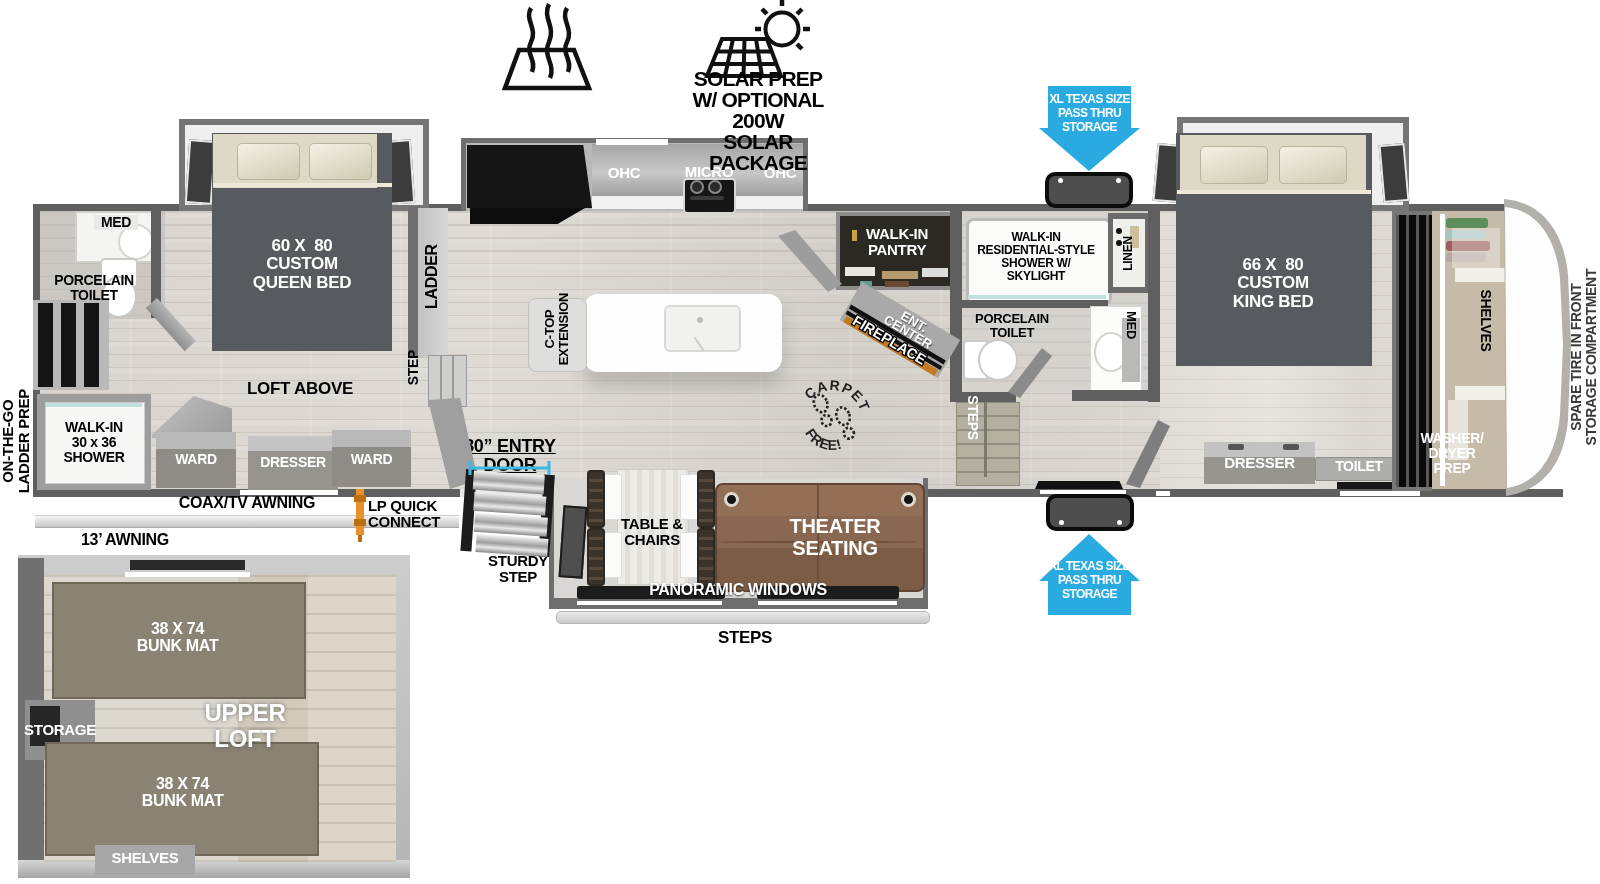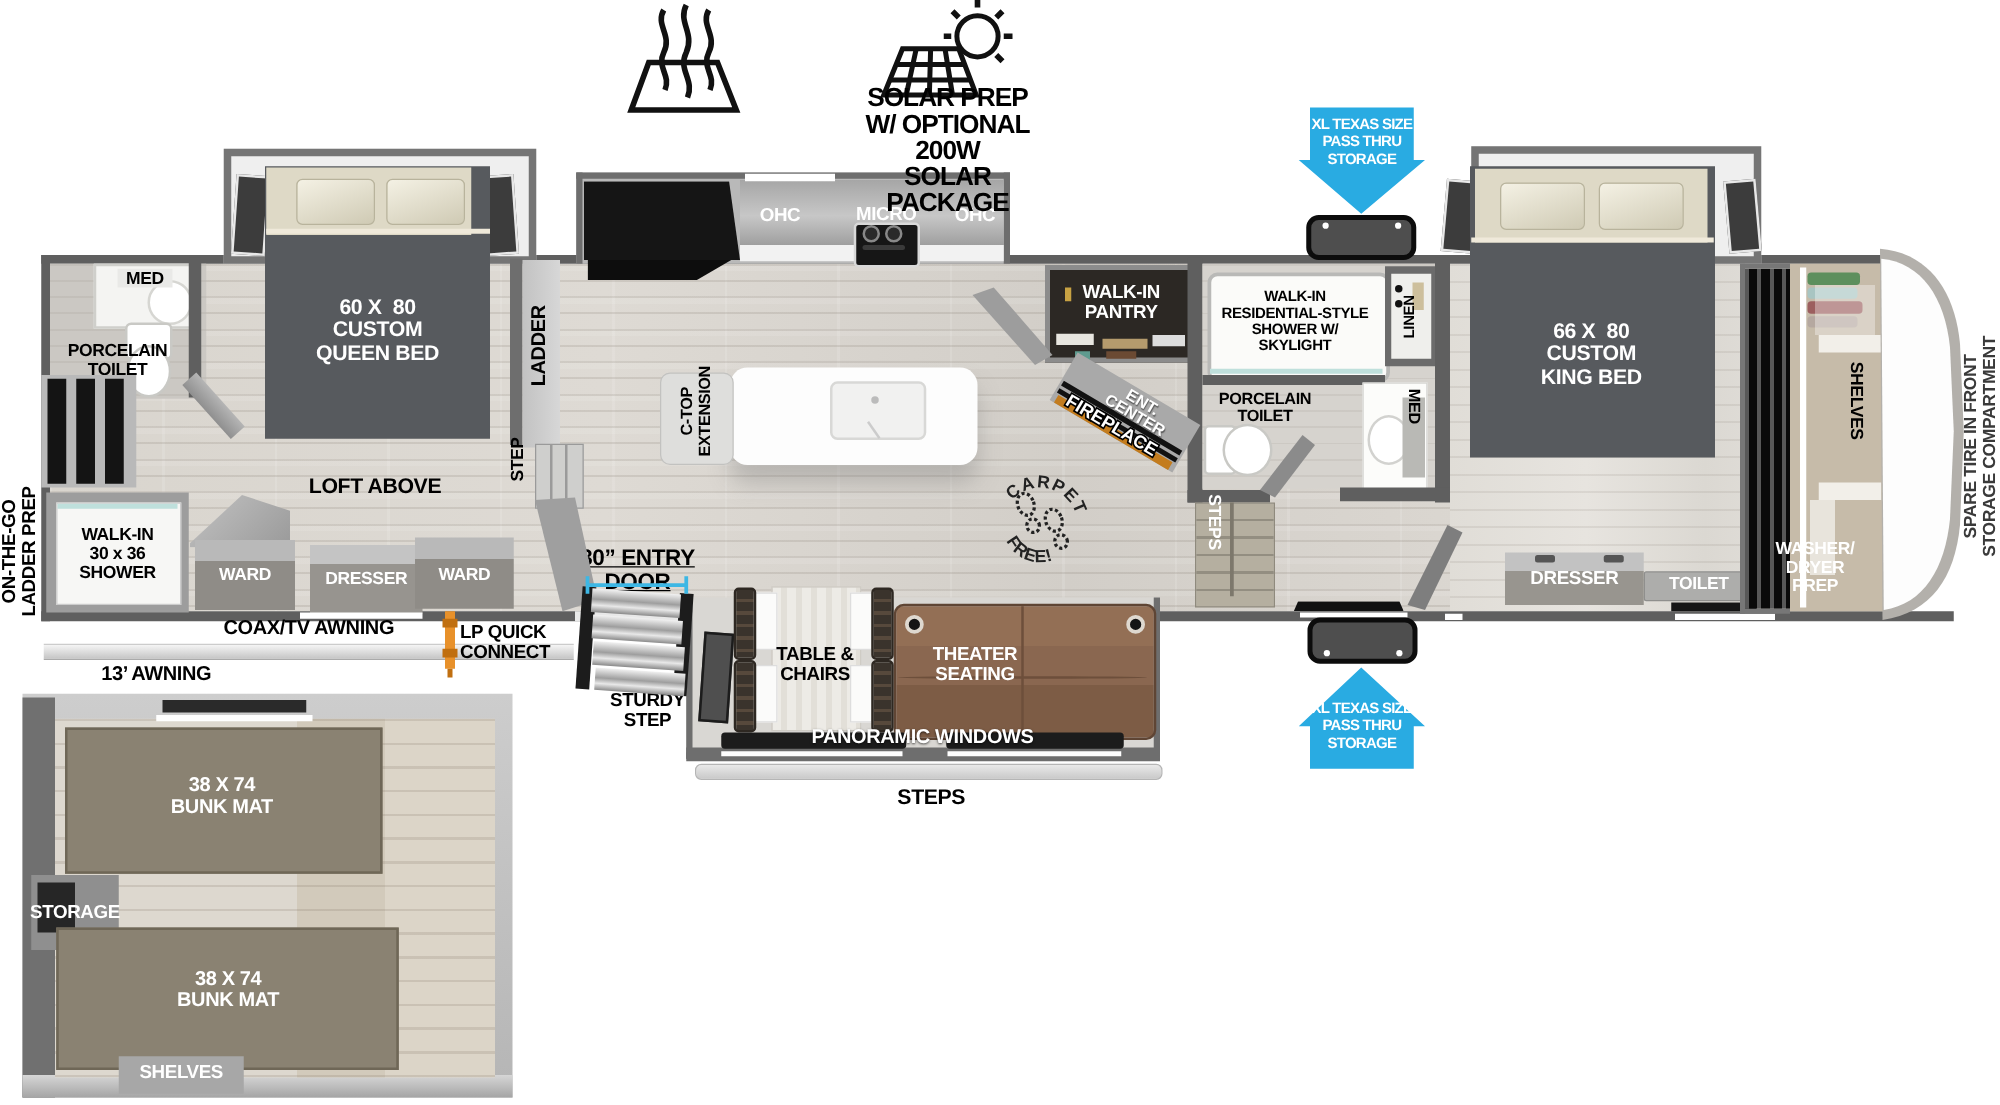--- a/index.html
+++ b/index.html
@@ -221,21 +221,21 @@
 <div class="a" style="left:697px;top:470px;width:14px;height:54px;background:repeating-linear-gradient(180deg,#3a332c 0 7px,#57493c 7px 10px);border-radius:4px;border:2px solid #2e2822;"></div>
 <div class="a" style="left:697px;top:528px;width:14px;height:54px;background:repeating-linear-gradient(180deg,#3a332c 0 7px,#57493c 7px 10px);border-radius:4px;border:2px solid #2e2822;"></div>
 
 <div class="lbl" style="left:612px;top:516px;width:80px;font-size:15px;">TABLE &amp;<br>CHAIRS</div>
 
 <div class="a" style="left:715px;top:483px;width:206px;height:105px;background:linear-gradient(180deg,#936f55 0 30%,#8a6750 30% 60%,#7d5c45 60%);border:2px solid #5f4534;border-radius:8px;"></div>
 <div class="a" style="left:817px;top:485px;width:2px;height:101px;background:#6d4f3b;"></div>
 <div class="a" style="left:718px;top:541px;width:200px;height:2px;background:#6d4f3b;border-radius:50%;"></div>
 <div class="a" style="left:724px;top:492px;width:9px;height:9px;background:#141414;border:3px solid #ded8cf;border-radius:50%;"></div>
 <div class="a" style="left:901px;top:492px;width:9px;height:9px;background:#141414;border:3px solid #ded8cf;border-radius:50%;"></div>
-<div class="lbl w" style="left:720px;top:516px;width:120px;font-size:15px;">THEATER<br>SEATING</div>
+<div class="lbl w" style="left:775px;top:516px;width:120px;font-size:20px;">THEATER<br>SEATING</div>
 
 <div class="a" style="left:577px;top:586px;width:148px;height:13px;background:#1c1c1c;border-radius:3px;"></div>
 <div class="a" style="left:757px;top:586px;width:142px;height:13px;background:#1c1c1c;border-radius:3px;"></div>
 <div class="a" style="left:577px;top:601px;width:145px;height:4px;background:#fff;"></div>
 <div class="a" style="left:758px;top:601px;width:139px;height:4px;background:#fff;"></div>
 <div class="lbl w" style="left:628px;top:581px;width:220px;font-size:16px;text-shadow:0 1px 2px rgba(0,0,0,0.7);">PANORAMIC WINDOWS</div>
 
 <div class="a" style="left:556px;top:611px;width:372px;height:11px;background:linear-gradient(180deg,#e9e9e9,#c9c9c9);border:1px solid #b5b5b5;border-radius:5px;"></div>
 <div class="lbl" style="left:700px;top:629px;width:90px;font-size:17px;">STEPS</div>
 
@@ -290,20 +290,21 @@
 <div class="a" style="left:52px;top:582px;width:250px;height:113px;background:#8a8272;border:2px solid #6f6757;"></div>
 <div class="lbl w" style="left:110px;top:620px;width:135px;font-size:16px;">38 X 74<br>BUNK MAT</div>
 
 <div class="a" style="left:25px;top:700px;width:70px;height:60px;background:#8f8f8f;"></div>
 <div class="a" style="left:30px;top:706px;width:30px;height:40px;background:#262626;"></div>
 <div class="lbl w" style="left:24px;top:722px;width:72px;font-size:15px;">STORAGE</div>
 
 <div class="a" style="left:45px;top:742px;width:270px;height:110px;background:#8a8272;border:2px solid #6f6757;"></div>
 <div class="lbl w" style="left:115px;top:775px;width:135px;font-size:16px;">38 X 74<br>BUNK MAT</div>
 
+<div class="lbl w" style="left:185px;top:700px;width:120px;font-size:24px;text-shadow:0 0 4px rgba(90,90,90,0.8);">UPPER<br>LOFT</div>
 
 <div class="a" style="left:95px;top:845px;width:100px;height:30px;background:#a7a7a7;"></div>
 <div class="lbl w" style="left:98px;top:850px;width:94px;font-size:15px;">SHELVES</div>
 
 <div class="a" style="left:35px;top:515px;width:424px;height:11px;background:linear-gradient(180deg,#f5f5f5,#c5c5c5);border-top:1px solid #ccc;border-bottom:1px solid #aaa;"></div>
 <div class="lbl" style="left:70px;top:531px;width:110px;font-size:16px;">13’ AWNING</div>
 <div class="lbl" style="left:172px;top:494px;width:150px;font-size:16px;">COAX/TV AWNING</div>
 <div class="lbl" style="left:368px;top:498px;width:82px;font-size:15px;text-align:left;">LP QUICK<br>CONNECT</div>
 
 <div class="a" style="left:1045px;top:172px;width:88px;height:36px;background:#4e4e4e;border:4px solid #0c0c0c;border-radius:10px;box-sizing:border-box;"></div>

